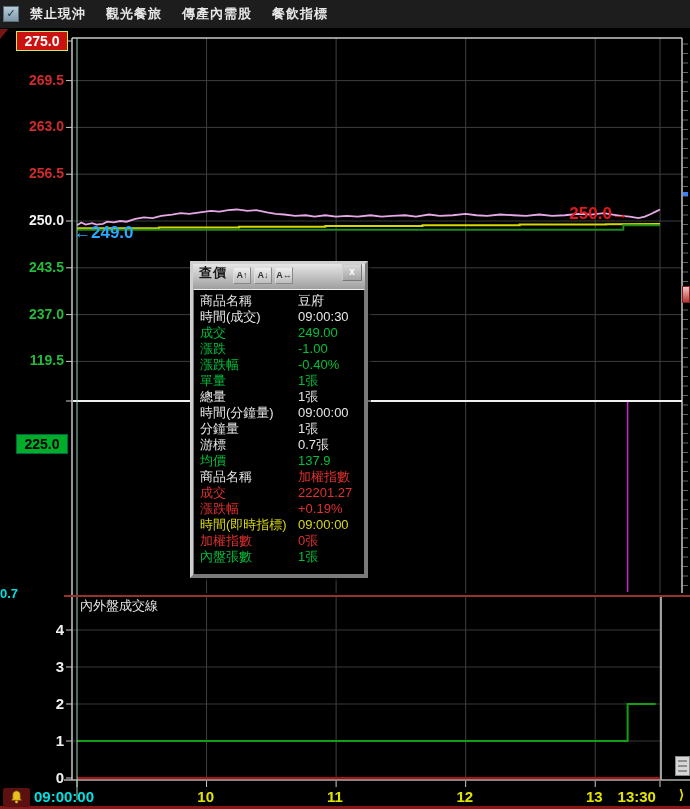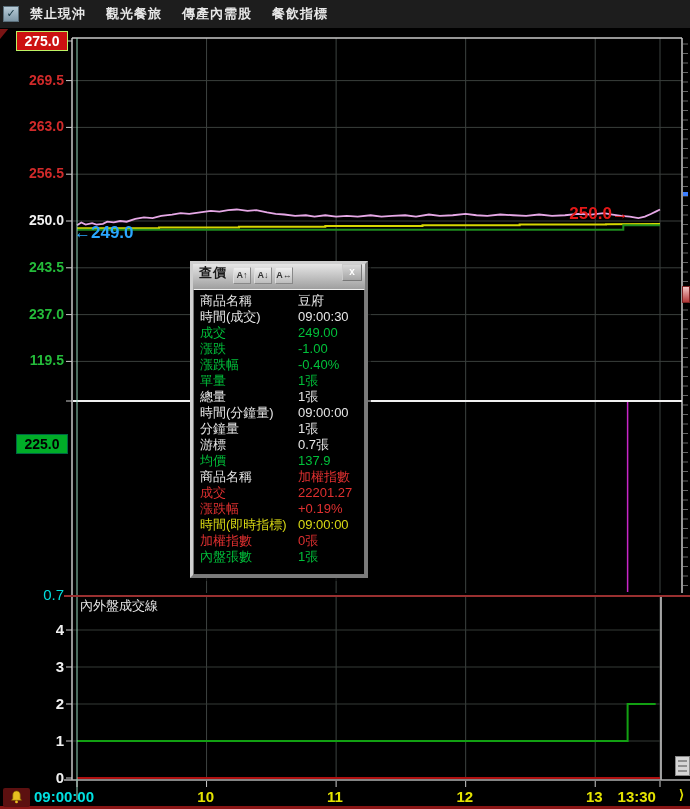--- a/index.html
+++ b/index.html
@@ -12,21 +12,21 @@
               border:1px solid #5a6e7a;color:#12323e;font-size:11px;line-height:13px;text-align:center;}
   .menu-item{color:#e8e8e8;font-size:13px;font-weight:bold;letter-spacing:1px;padding:0 14px 0 6px;cursor:default;}
   
   #chart-svg{position:absolute;left:0;top:0;z-index:1;}
   .axis-label{position:absolute;left:0;width:64px;text-align:right;font-size:14px;font-weight:bold;z-index:5;}
   .lab-above{color:#d02a2a;} .lab-flat{color:#f0f0f0;} .lab-below{color:#24bb3a;}
   .badge{position:absolute;left:16px;width:50px;text-align:center;font-size:14px;font-weight:bold;z-index:6;padding:1px 0;}
   .badge-up{background:#cc1111;color:#fff;border:1px solid #bef264;}
   .badge-down{background:#00ad28;color:#000;border:1px solid #064;}
   .lower-tick{position:absolute;left:0;width:64px;text-align:right;color:#f0f0f0;font-size:15px;font-weight:bold;z-index:5;}
-  #cursor-val{position:absolute;left:0;width:64px;text-align:right;color:#00dede;font-size:15px;font-weight:normal;z-index:5;}
+  #cursor-val{position:absolute;left:0;width:64px;color:#00dede;font-size:13px;font-weight:bold;z-index:5;}
   #lower-title{position:absolute;color:#e8e8e8;font-size:13px;z-index:5;}
   .ann{position:absolute;font-size:17px;font-weight:bold;z-index:7;white-space:nowrap;}
   .x-label{position:absolute;font-size:15px;font-weight:bold;color:#e3e300;z-index:5;white-space:nowrap;}
   .x-label.hl{color:#00e0e0;}
   #corner-wedge{position:absolute;left:0;top:28px;width:0;height:0;z-index:4;
                 border-left:9px solid #7a1414;border-bottom:11px solid transparent;}
   #bottom-line{position:absolute;left:0;top:806px;width:690px;height:3px;background:#8a1515;z-index:8;}
   
   #bell{position:absolute;left:3px;top:788px;width:27px;height:19px;background:#5c1010;
         border-radius:2px;z-index:9;display:flex;align-items:center;justify-content:center;}

